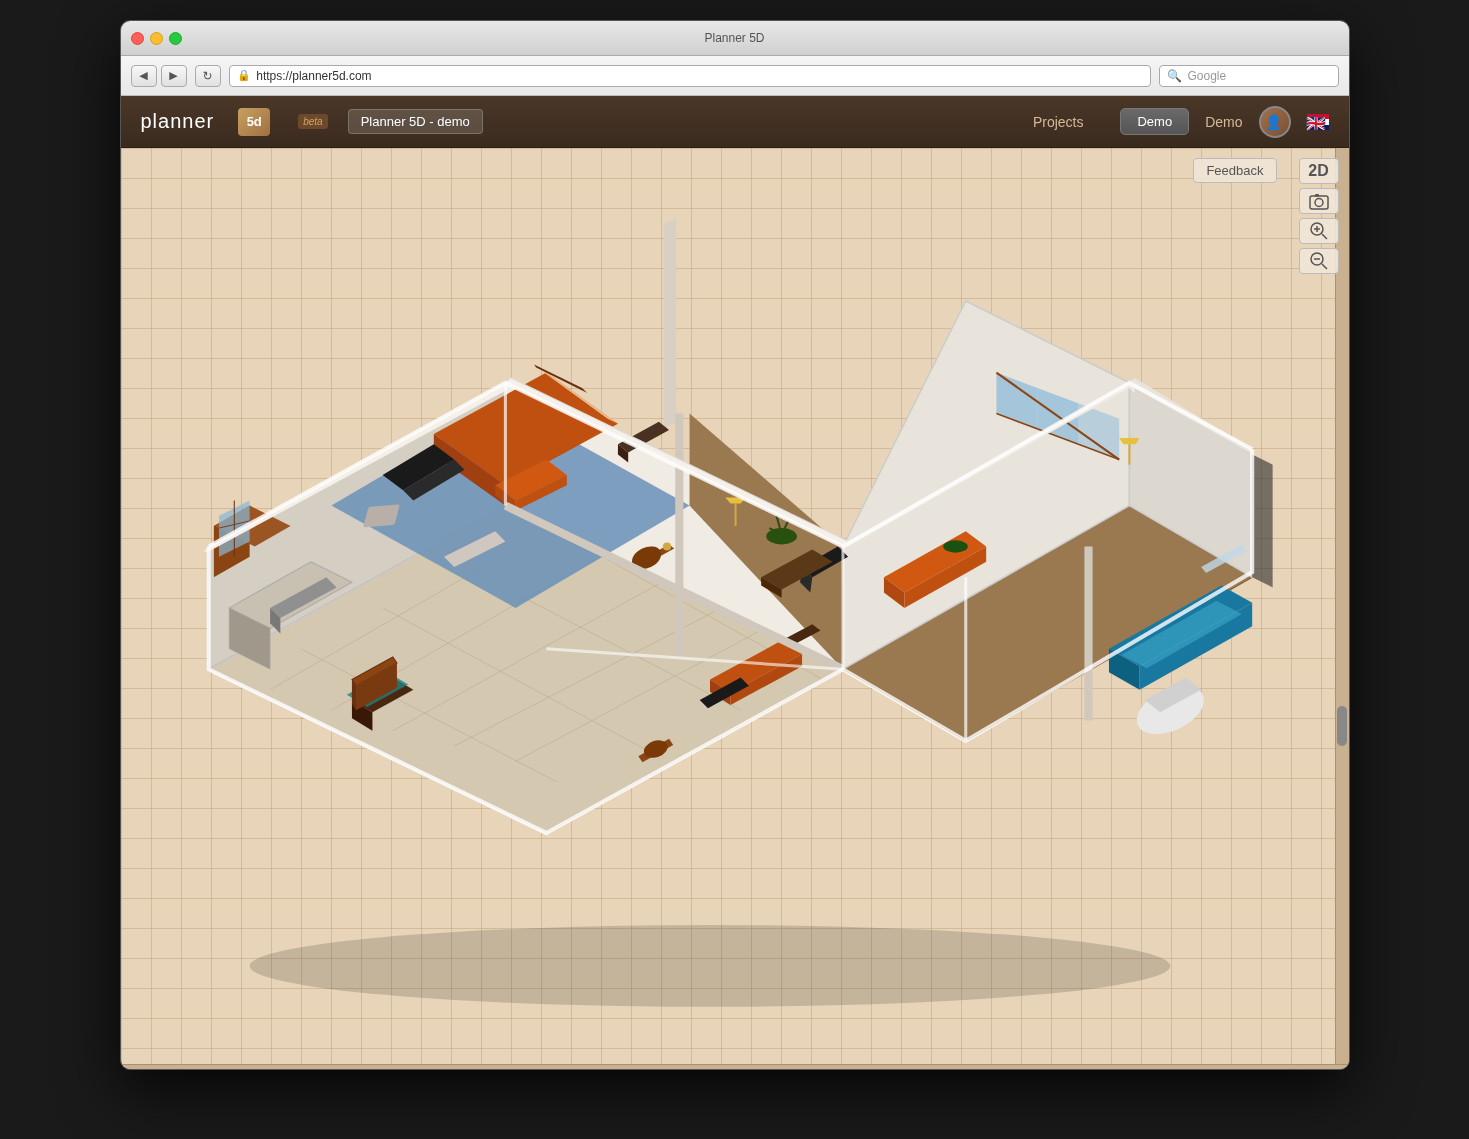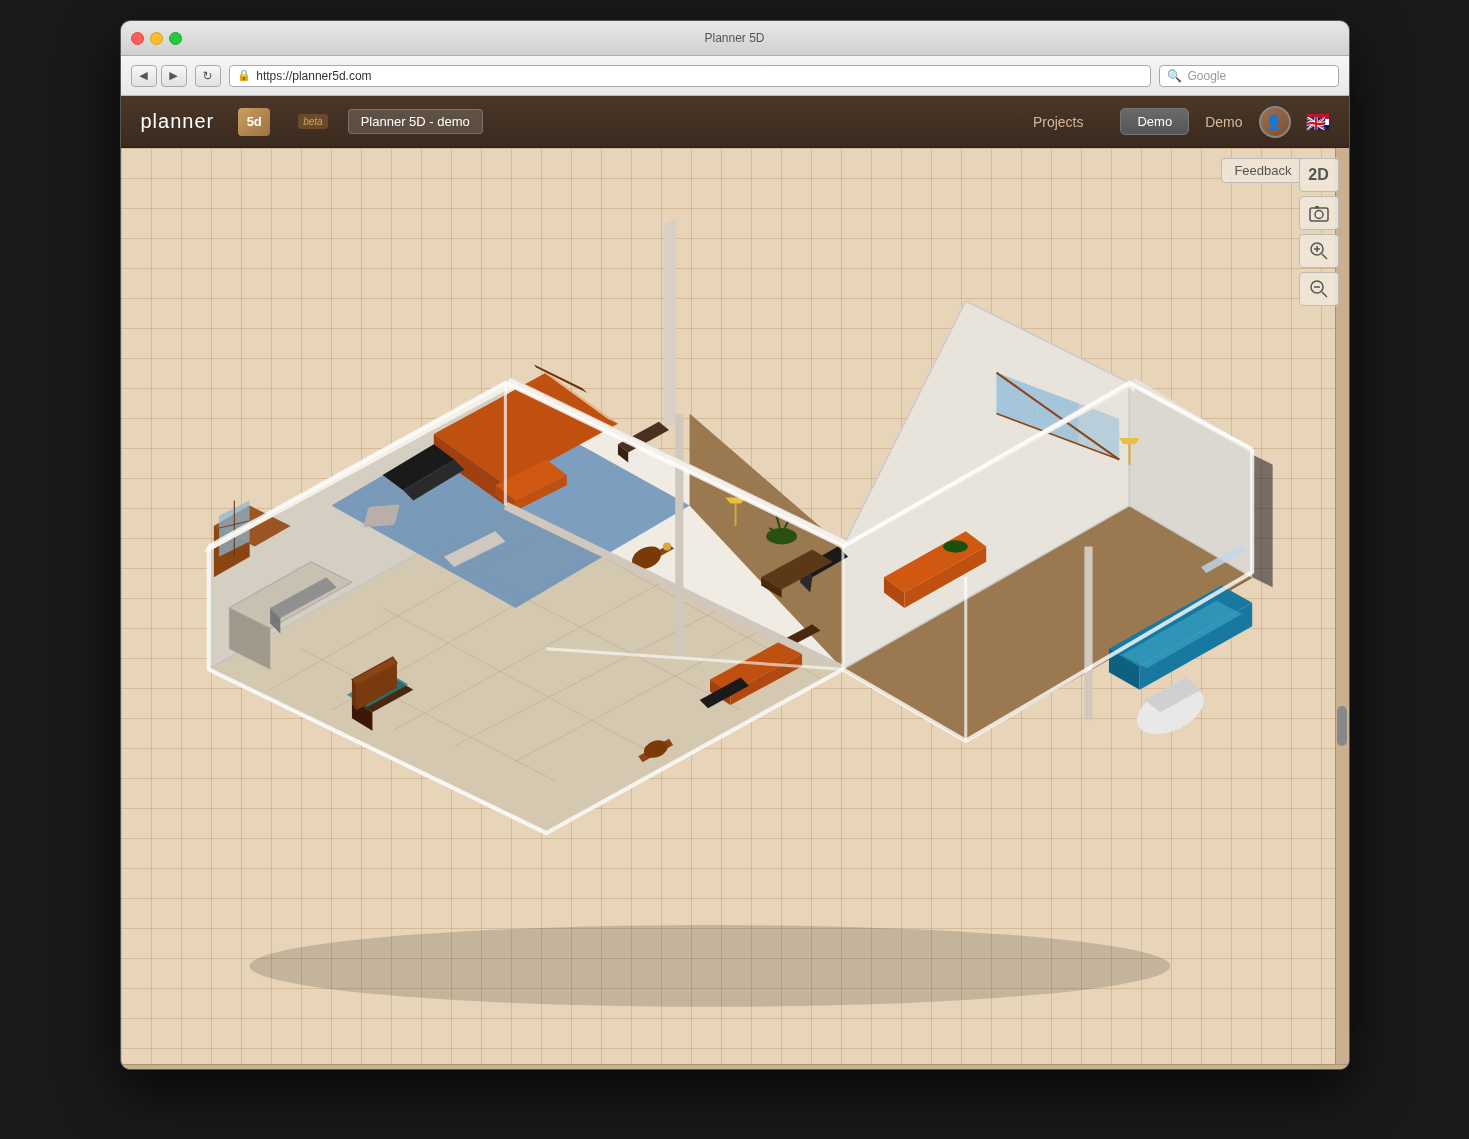--- a/index.html
+++ b/index.html
@@ -233,21 +233,21 @@
       background-image:
         linear-gradient(rgba(180,150,110,0.4) 1px, transparent 1px),
         linear-gradient(90deg, rgba(180,150,110,0.4) 1px, transparent 1px);
       background-size: 30px 30px;
     }
 
     
     .feedback-btn {
       position: absolute;
       top: 10px;
-      right: 44px;
+      right: 72px;
       background: rgba(240,230,215,0.9);
       border: 1px solid #bbb;
       border-radius: 4px;
       padding: 4px 12px;
       font-size: 13px;
       color: #555;
       cursor: pointer;
       z-index: 10;
     }
 
@@ -256,21 +256,21 @@
       position: absolute;
       top: 10px;
       right: 10px;
       display: flex;
       flex-direction: column;
       gap: 4px;
       z-index: 10;
     }
     .toolbar-btn {
       width: 40px;
-      height: 34px;
+      height: 26px;
       background: rgba(240,230,215,0.92);
       border: 1px solid #bbb;
       border-radius: 4px;
       display: flex;
       align-items: center;
       justify-content: center;
       cursor: pointer;
       font-size: 14px;
       color: #444;
     }

